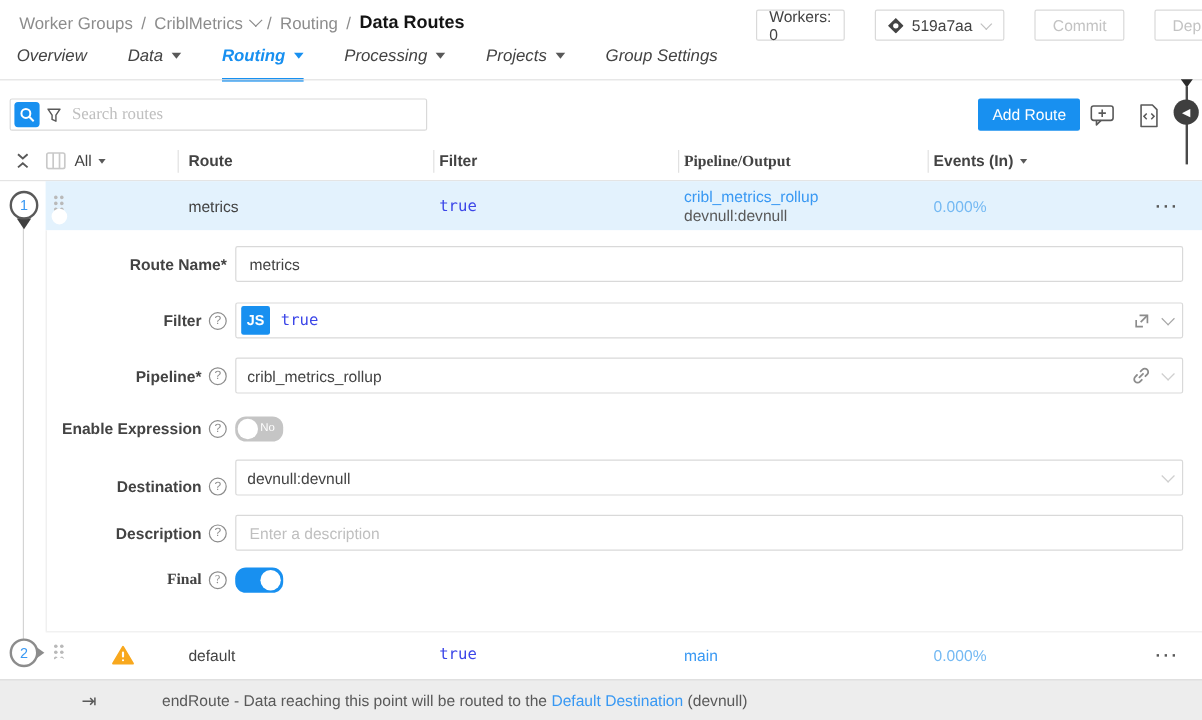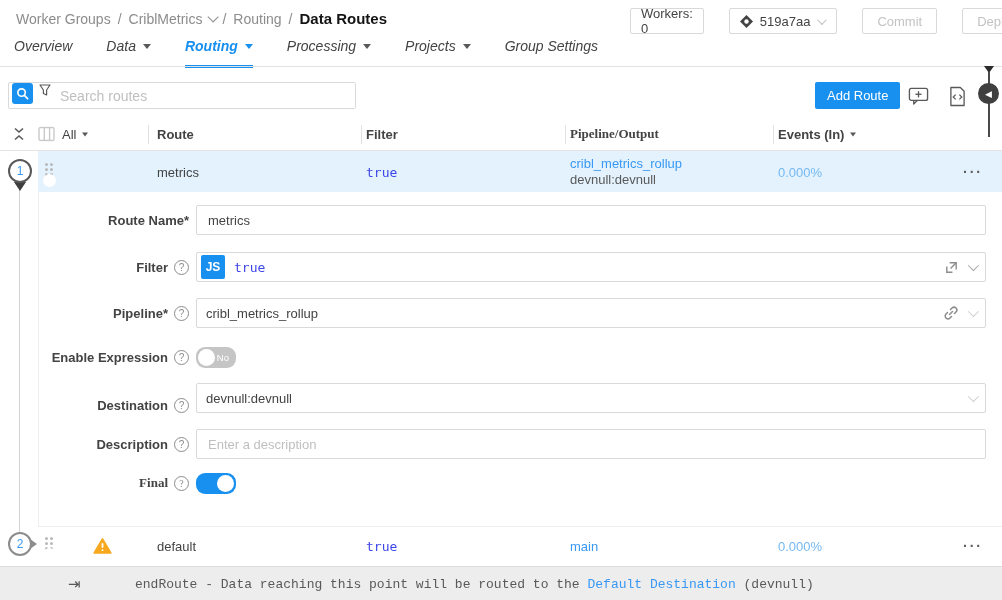--- a/index.html
+++ b/index.html
@@ -18,21 +18,21 @@
   .chev-dn { width:7px; height:7px; border-right:1.3px solid #bfbfbf; border-bottom:1.3px solid #bfbfbf; transform:rotate(45deg) translateY(-2px); display:inline-block; }
 
   .tabs { position:absolute; top:38px; left:14px; display:flex; gap:34px; font-size:14px; }
   .tab { display:flex; align-items:center; gap:7px; color:#434343; padding-bottom:11px; border-bottom:3px solid transparent;font-style:italic; }
   .tab.active { color:#1890f0; font-weight:bold; border-bottom-color:#1890f0; }
   .caret { width:0; height:0; border-left:4.5px solid transparent; border-right:4.5px solid transparent; border-top:5.5px solid #595959; display:inline-block; }
   .tab.active .caret { border-top-color:#1890f0; }
   .header-line { position:absolute; top:66px; left:0; width:1002px; border-top:1px solid #e1e1e1; }
 
   
-  .search { position:absolute; top:82px; left:8px; width:348px; height:27px; border:1px solid #d9d9d9; border-radius:2px; display:flex; background:#fff; }
+  .search { position:absolute; top:82px; left:8px; width:348px; height:27px; border:1px solid #d9d9d9; border-radius:2px; display:flex; align-items:center; background:#fff;font-family:Liberation Serif, serif; }
   .search-btn { width:21px; height:21px; background:#1890f0; border-radius:3px; margin:0 5px 0 3px; display:flex; align-items:center; justify-content:center; flex:none; }
   .search input { border:none; outline:none; flex:1; font-size:14px; font-family:inherit; color:#434343; padding:0 8px; }
   .search input::placeholder { color:#bfbfbf; }
   .btn-primary { position:absolute; top:82px; left:815px; height:27px; padding:0 12px; background:#1890f0; color:#fff; border:none; border-radius:2px; font-size:13px; font-family:inherit; display:flex; align-items:center; }
   .tool-icon { position:absolute; top:84px; width:24px; height:24px; display:flex; align-items:center; justify-content:center; }
 
   
   .divider-line { position:absolute; left:988px; top:72px; width:2px; height:65px; background:#4a4a4a; }
   .divider-tri { position:absolute; left:984px; top:66px; width:0; height:0; border-left:5px solid transparent; border-right:5px solid transparent; border-top:7px solid #2b2b2b; }
   .divider-knob { position:absolute; left:978px; top:83px; width:21px; height:21px; border-radius:50%; background:#3f3f3f; color:#fff; display:flex; align-items:center; justify-content:center; font-size:9px; }
@@ -79,21 +79,21 @@
   .finput input { border:none; outline:none; width:100%; font-family:inherit; font-size:13px; color:#434343; }
   .finput input::placeholder { color:#bfbfbf; }
   .js-badge { width:24px; height:24px; background:#1890f0; color:#fff; font-weight:bold; font-size:12px; border-radius:2px; display:flex; align-items:center; justify-content:center; margin-left:-5px; margin-right:9px; flex:none; }
   .finput .right { margin-left:auto; display:flex; align-items:center; gap:9px; }
   .chev-sm { width:8px; height:8px; border-right:1.4px solid #a6a6a6; border-bottom:1.4px solid #a6a6a6; transform:rotate(45deg) translateY(-2px); }
   .chev-light { border-color:#cfcfcf; }
 
   
   .footer { position:absolute; top:566px; left:0; width:1002px; height:34px; background:#ededed; border-top:1px solid #dcdcdc; color:#595959; font-size:13px; }
   .footer .ficon { position:absolute; left:68px; top:50%; transform:translateY(-50%); font-size:15px; color:#595959; }
-  .footer .ftext { position:absolute; left:135px; top:50%; transform:translateY(-50%); white-space:nowrap;font-family:Liberation Mono, monospace; }
+  .footer .ftext { position:absolute; left:135px; top:50%; transform:translateY(-50%); white-space:nowrap; }
 </style>
 </head>
 <body>
 
 <div class="app">
 
   <div class="breadcrumb">
     <span>Worker Groups</span>
     <span class="crumb-sep">/</span>
     <span style="display:flex;align-items:center;gap:5px;">

